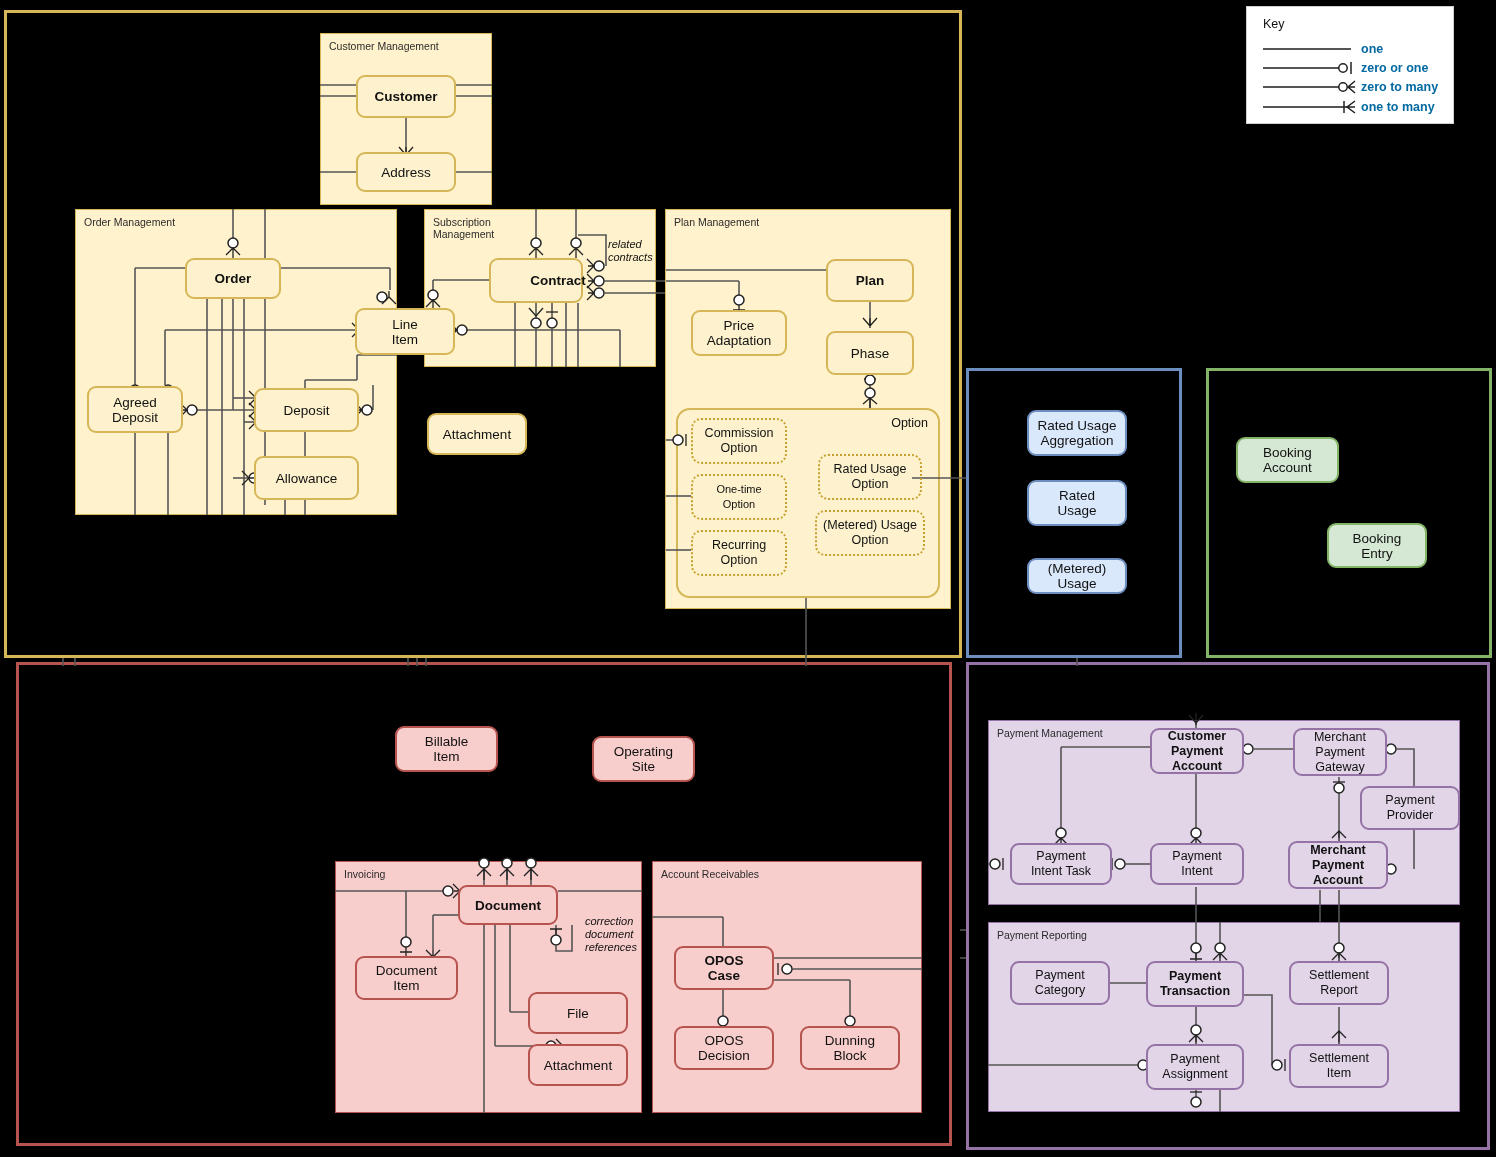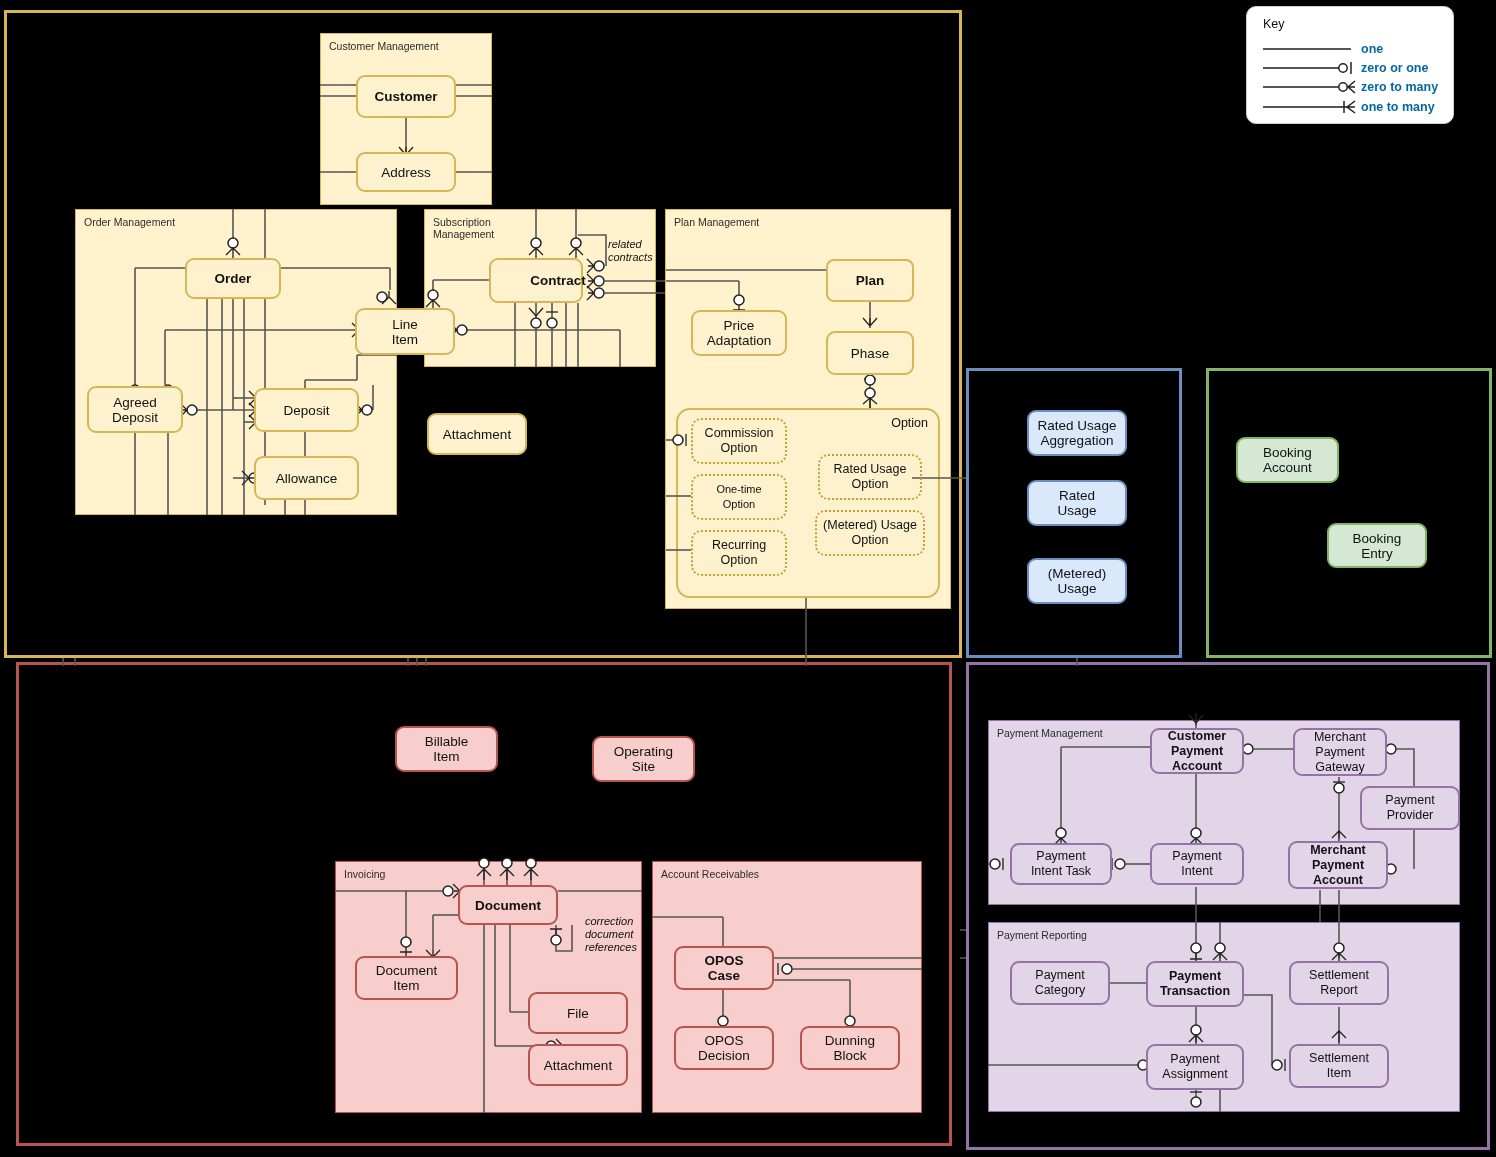--- a/index.html
+++ b/index.html
@@ -367,41 +367,41 @@
 Deposit</div>
   <div class="ent y" style="left:254px;top:388px;width:105px;height:44px;">Deposit</div>
   <div class="ent y" style="left:254px;top:456px;width:105px;height:44px;">Allowance</div>
 
   <div class="ent y bold" style="left:489px;top:258px;width:94px;height:45px;padding-left:48px;">Contract</div>
   <span class="note" style="left:608px;top:238px;white-space:pre-line;">related
 contracts</span>
 
   <div class="ent y" style="left:427px;top:413px;width:100px;height:42px;">Attachment</div>
 
-  <div class="ent y bold" style="left:826px;top:259px;width:88px;height:43px;border-radius:8px;">Plan</div>
+  <div class="ent y bold" style="left:826px;top:259px;width:88px;height:43px;">Plan</div>
   <div class="ent y" style="left:691px;top:310px;width:96px;height:46px;white-space:pre-line;">Price
 Adaptation</div>
   <div class="ent y" style="left:826px;top:331px;width:88px;height:44px;">Phase</div>
 
   <div class="ent dotted" style="left:691px;top:418px;width:96px;height:46px;white-space:pre-line;font-size:12.5px;">Commission
 Option</div>
   <div class="ent dotted" style="left:691px;top:474px;width:96px;height:46px;white-space:pre-line;font-size:11px;">One-time
 Option</div>
   <div class="ent dotted" style="left:691px;top:530px;width:96px;height:46px;white-space:pre-line;font-size:12.5px;">Recurring
 Option</div>
   <div class="ent dotted" style="left:818px;top:454px;width:104px;height:46px;white-space:pre-line;font-size:12.5px;">Rated Usage
 Option</div>
   <div class="ent dotted" style="left:815px;top:510px;width:110px;height:46px;white-space:pre-line;font-size:12.5px;">(Metered) Usage
 Option</div>
 
   <div class="ent b" style="left:1027px;top:410px;width:100px;height:46px;white-space:pre-line;">Rated Usage
 Aggregation</div>
   <div class="ent b" style="left:1027px;top:480px;width:100px;height:46px;white-space:pre-line;">Rated
 Usage</div>
-  <div class="ent b" style="left:1027px;top:558px;width:100px;height:46px;white-space:pre-line;">(Metered)
+  <div class="ent b" style="left:1027px;top:558px;width:100px;height:36px;white-space:pre-line;">(Metered)
 Usage</div>
 
   <div class="ent g" style="left:1236px;top:437px;width:103px;height:46px;white-space:pre-line;">Booking
 Account</div>
   <div class="ent g" style="left:1327px;top:523px;width:100px;height:45px;white-space:pre-line;">Booking
 Entry</div>
 
   <div class="ent r" style="left:355px;top:726px;width:103px;height:46px;white-space:pre-line;margin-left:40px;">Billable
 Item</div>
   <div class="ent r" style="left:592px;top:736px;width:103px;height:46px;white-space:pre-line;">Operating
@@ -443,21 +443,21 @@
 Category</div>
   <div class="ent p bold" style="left:1146px;top:961px;width:98px;height:46px;white-space:pre-line;font-size:12.5px;">Payment
 Transaction</div>
   <div class="ent p" style="left:1289px;top:961px;width:100px;height:44px;white-space:pre-line;font-size:12.5px;">Settlement
 Report</div>
   <div class="ent p" style="left:1146px;top:1044px;width:98px;height:46px;white-space:pre-line;font-size:12.5px;">Payment
 Assignment</div>
   <div class="ent p" style="left:1289px;top:1044px;width:100px;height:44px;white-space:pre-line;font-size:12.5px;">Settlement
 Item</div>
 
-  <div class="keybox" style="left:1246px;top:6px;width:208px;height:118px;border-radius:10px;">
+  <div class="keybox" style="left:1246px;top:6px;width:208px;height:118px;">
     <span class="key-title">Key</span>
     <svg width="208" height="118" style="position:absolute;left:0;top:0;">
 
       <line x1="16" y1="42" x2="104" y2="42" stroke="#555" stroke-width="1.8"></line>
 
       <line x1="16" y1="61" x2="92" y2="61" stroke="#555" stroke-width="1.8"></line>
       <circle cx="96" cy="61" r="4.2" fill="#fff" stroke="#222" stroke-width="1.5"></circle>
       <line x1="104" y1="55" x2="104" y2="67" stroke="#222" stroke-width="1.5"></line>
 
       <line x1="16" y1="80" x2="92" y2="80" stroke="#555" stroke-width="1.8"></line>

